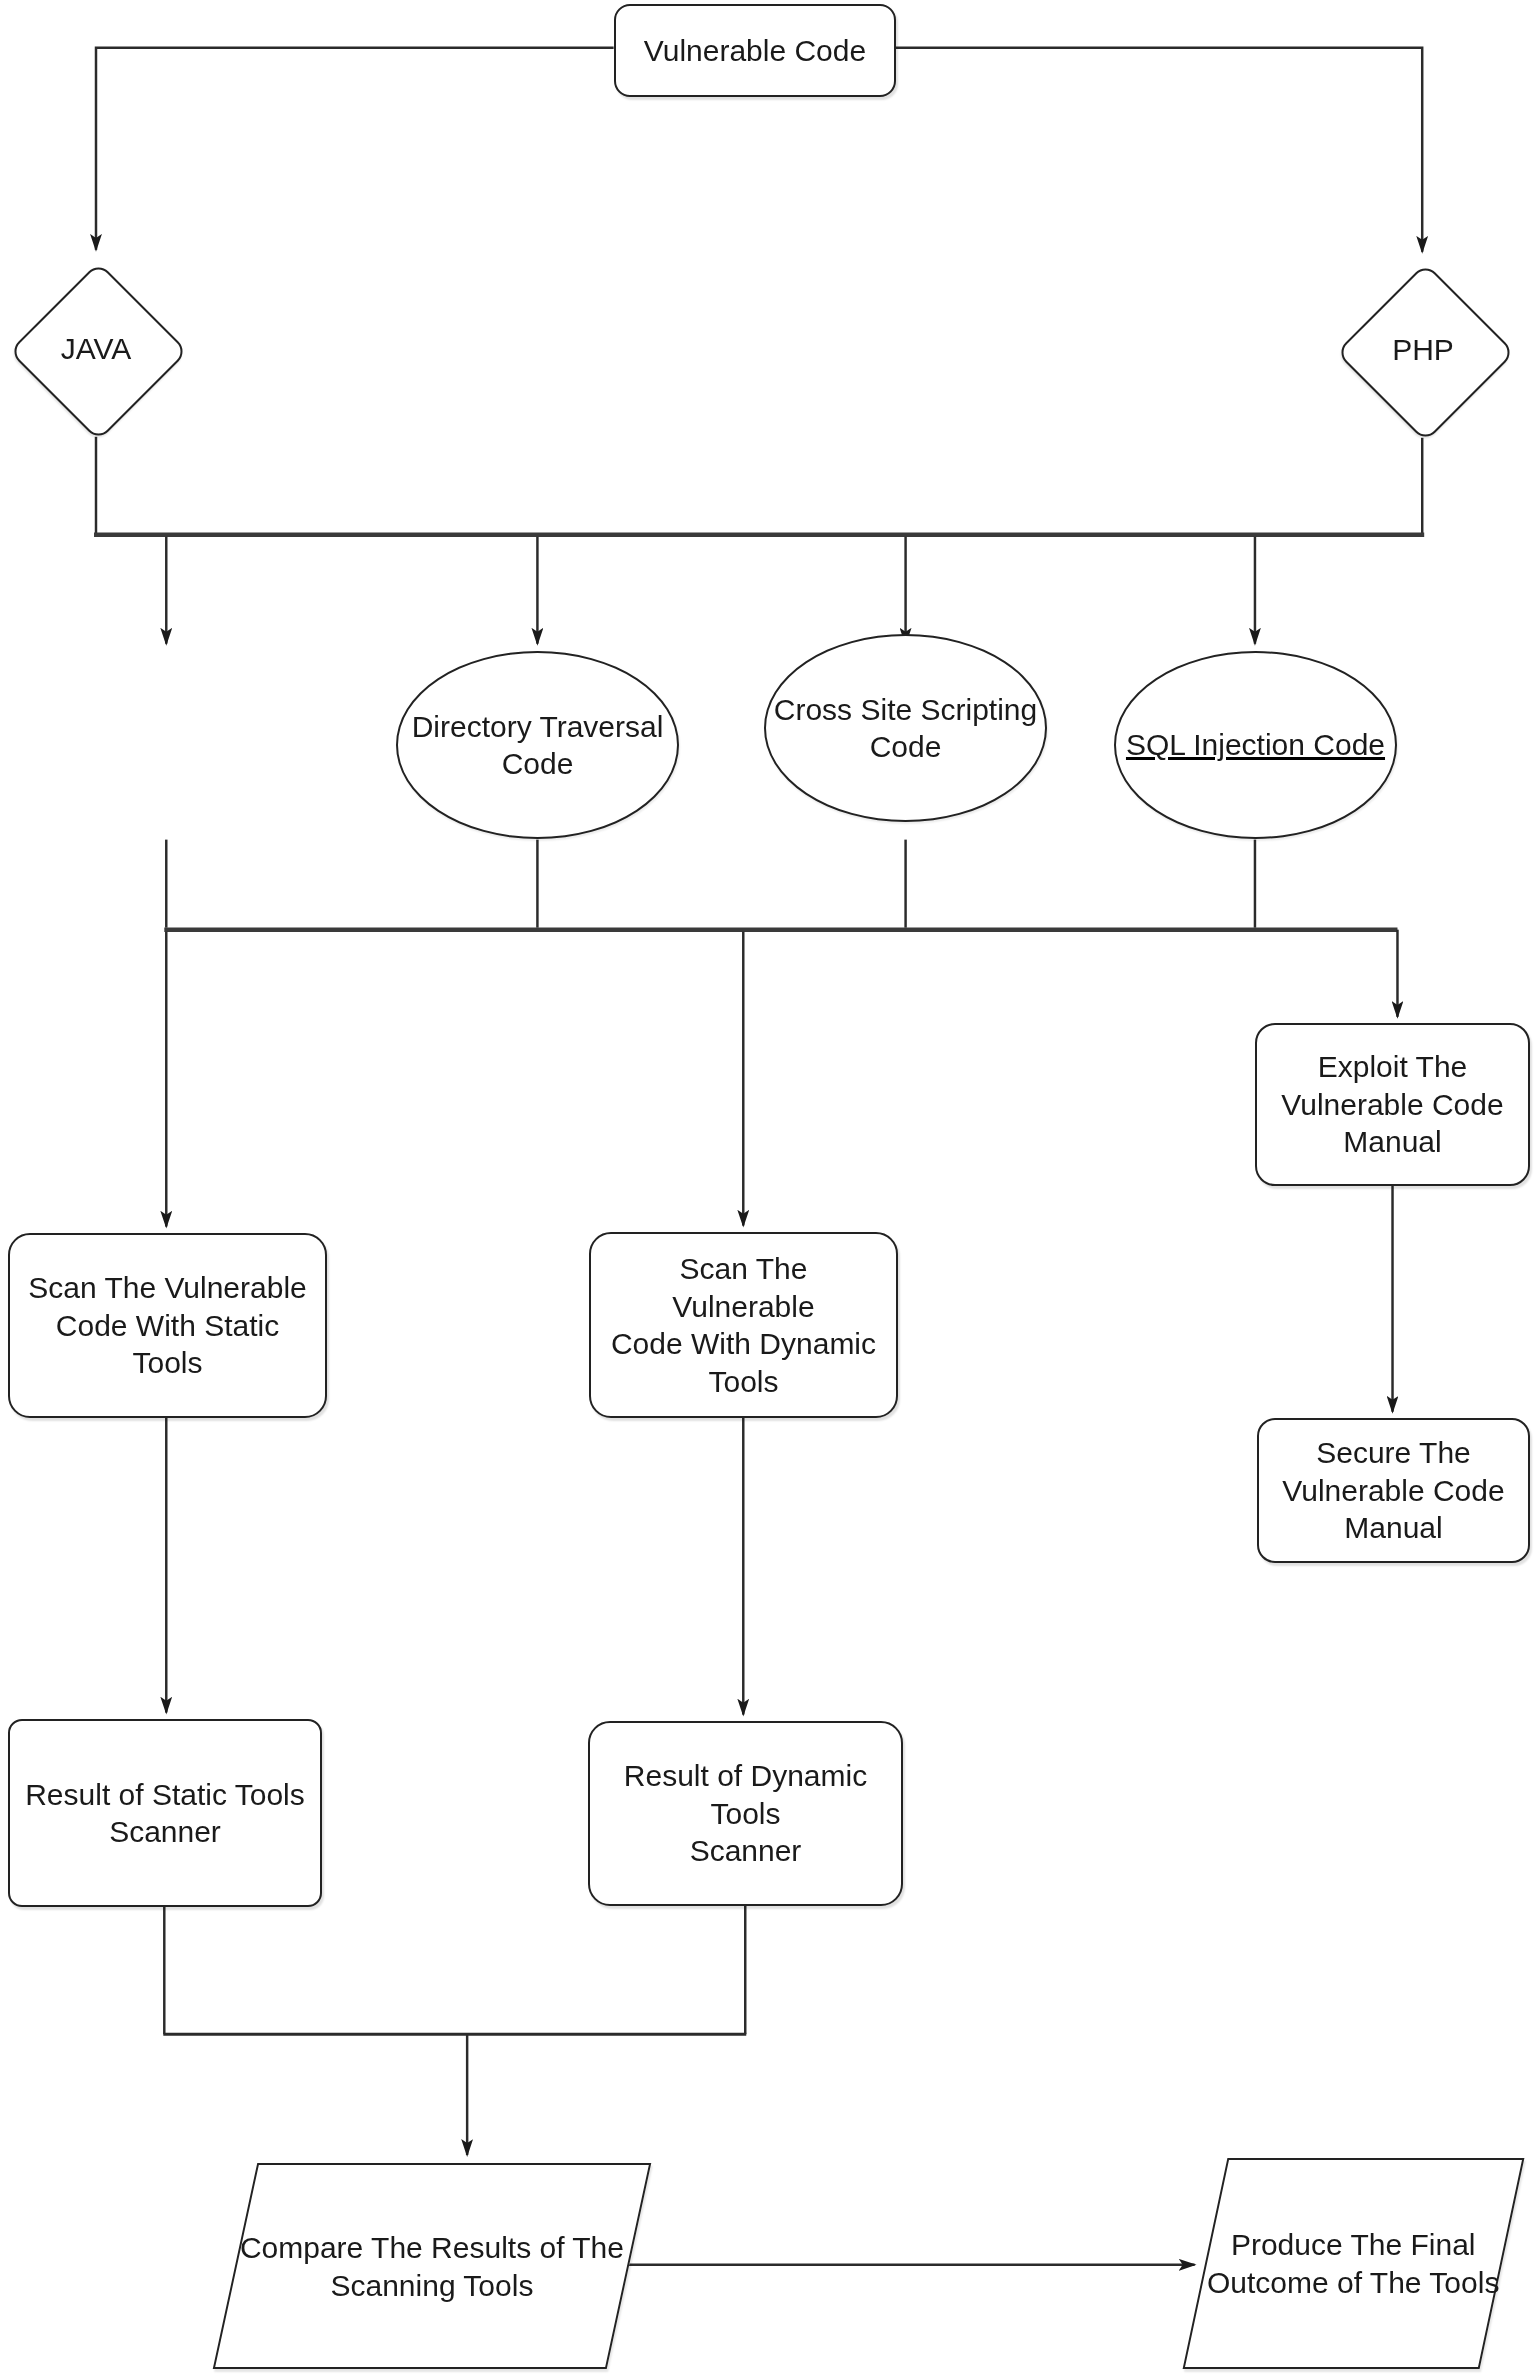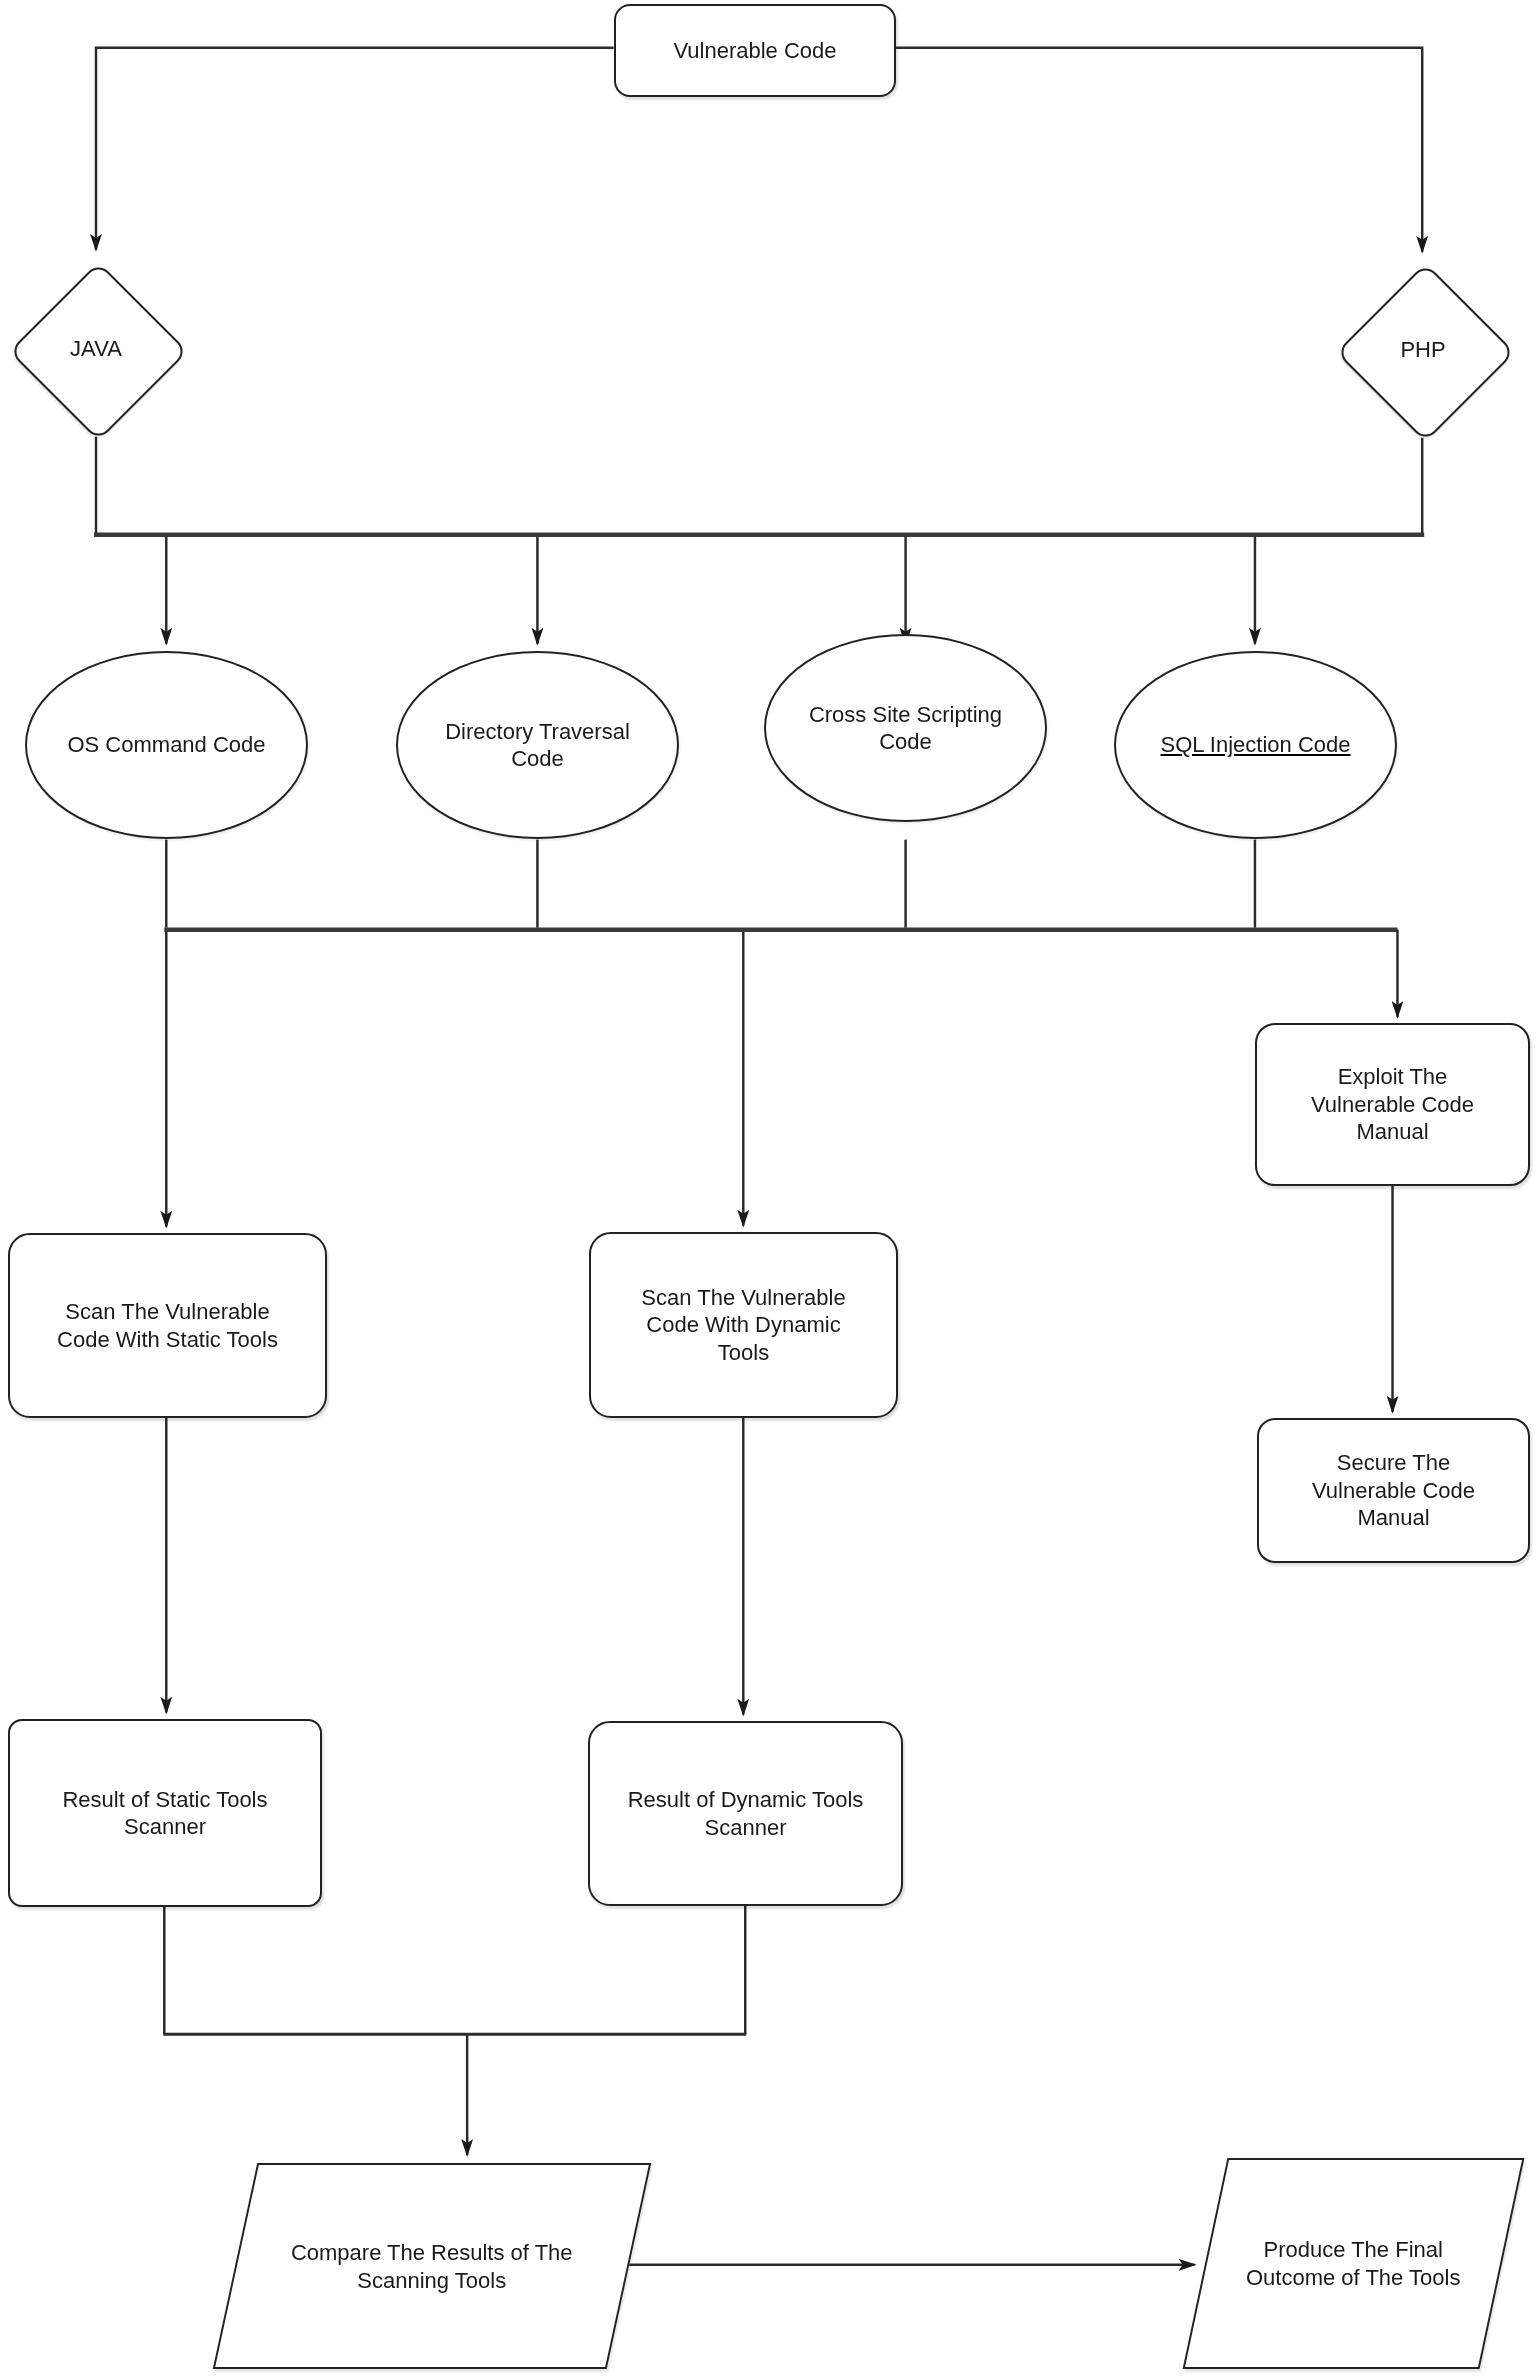--- a/index.html
+++ b/index.html
@@ -50,21 +50,21 @@
   }
   .shape-para{
     background:var(--fill);
     border:2.5px solid var(--stroke);
     transform:skewX(var(--sk));
     box-shadow:2px 3px 2px rgba(0,0,0,0.10);
   }
   .shape-para .lbl{transform:skewX(calc(-1 * var(--sk)));}
   .lbl{
     position:relative;z-index:3;
-    font-size:22px;line-height:1.25;
+    font-size:30px;line-height:1.25;
     color:var(--text);
     white-space:pre-line;
     pointer-events:none;
   }
 </style>
 </head>
 <body>
 
 <div id="canvas">
 
@@ -118,23 +118,20 @@
   <div class="node diamond-wrap" style="left:9px;top:262px;width:174px;height:174px;">
     <div class="diamond"></div>
     <span class="lbl">JAVA</span>
   </div>
 
   <div class="node diamond-wrap" style="left:1336px;top:263px;width:174px;height:174px;">
     <div class="diamond"></div>
     <span class="lbl">PHP</span>
   </div>
 
-  <div class="node shape-ellipse" style="left:25px;top:651px;width:283px;height:188px;">
-    <span class="lbl">OS Command Code</span>
-  </div>
 
   <div class="node shape-ellipse" style="left:396px;top:651px;width:283px;height:188px;">
     <span class="lbl">Directory Traversal
 Code</span>
   </div>
 
   <div class="node shape-ellipse" style="left:764px;top:634px;width:283px;height:188px;text-align:center;">
     <span class="lbl">Cross Site Scripting
 Code</span>
   </div>

